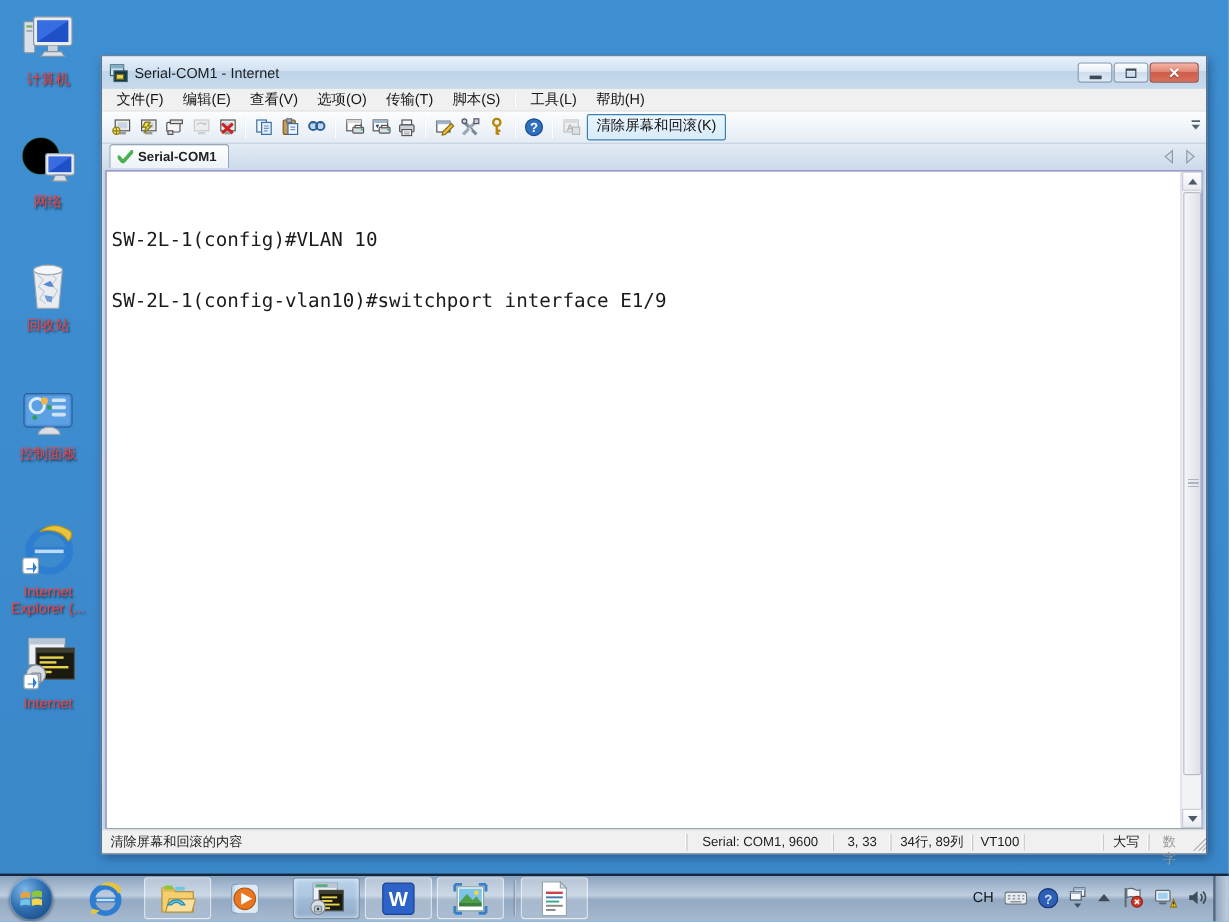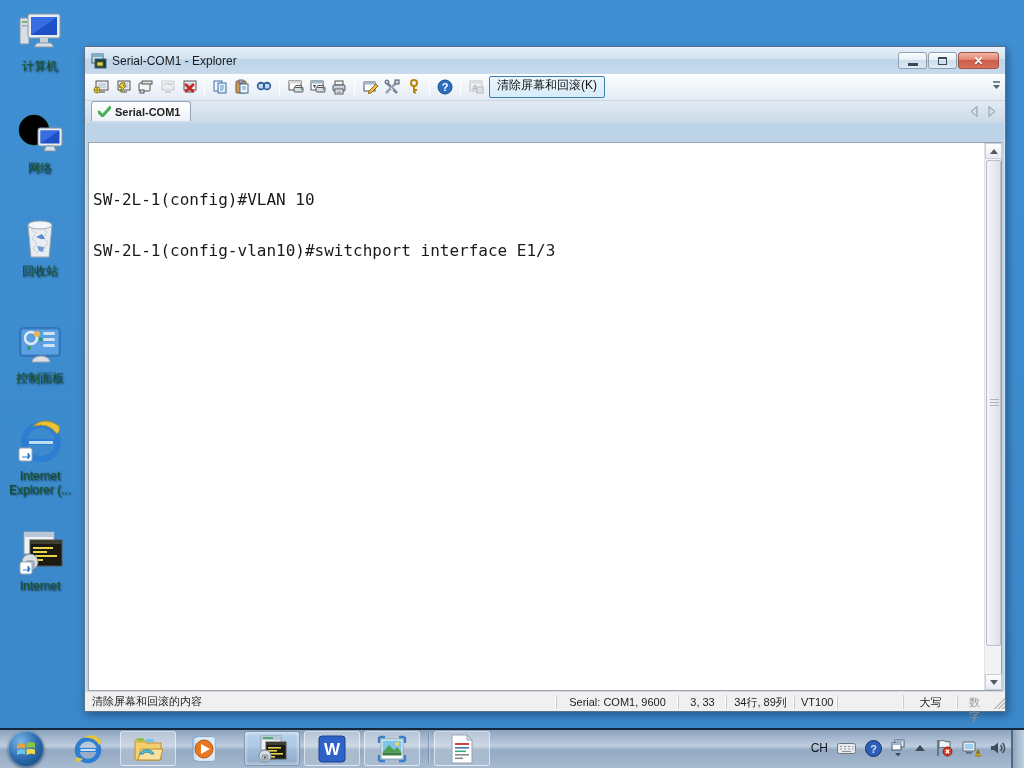--- a/index.html
+++ b/index.html
@@ -3,21 +3,21 @@
 <meta charset="utf-8">
 <style>
   * { margin:0; padding:0; box-sizing:border-box; }
   html,body { width:1024px; height:768px; overflow:hidden;
     font-family:"Liberation Sans", sans-serif; }
   body { position:relative; background:linear-gradient(180deg,#3F90D3 0%,#3A87C9 100%); }
 
   
   .desk-icon { position:absolute; left:3px; width:74px; text-align:center; cursor:pointer; }
   .desk-icon .ic { height:48px; display:flex; align-items:flex-end; justify-content:center; }
-  .desk-icon .lbl { margin-top:3px; font-size:12px; color:#14532d; text-shadow:1px 1px 2px rgba(0,0,0,.75); line-height:14px; }
+  .desk-icon .lbl { margin-top:3px; font-size:12px; color:#ef4444; text-shadow:1px 1px 2px rgba(0,0,0,.75); line-height:14px; }
 
   
   .win { position:absolute; left:84px; top:46px; width:922px; height:666px;
     background:#BDD3E8; border:1px solid #5B7288; box-shadow:0 0 0 1px rgba(255,255,255,.35) inset, 2px 3px 8px rgba(0,0,30,.35); }
   .titlebar { height:27px; background:linear-gradient(180deg,#E6F0FA 0%,#D2E2F2 45%,#BED4E9 46%,#C8DAEC 100%);
     display:flex; align-items:center; padding:0 6px; }
   .titlebar .ttl { font-size:12px; color:#1c1c1c; margin-left:5px; flex:1; }
   .winbtns { display:flex; gap:1px; }
   .wbtn { width:29px; height:17px; border:1px solid #8DA0B4; border-radius:3px;
     background:linear-gradient(180deg,#FDFEFF 0%,#E6EEF6 45%,#CDDCEB 50%,#DFEAF4 100%);
@@ -60,21 +60,21 @@
   .sb-thumb { position:absolute; left:1px; width:15px; top:17px; height:486px; border:1px solid #B8BEC8; border-radius:2px;
     background:linear-gradient(90deg,#F4F5F7,#DDE1E7); cursor:grab; }
   .sb-grip { position:absolute; left:3px; top:50%; margin-top:-4px; width:9px; height:8px;
     background:repeating-linear-gradient(180deg,#AEB4BE 0 1px,transparent 1px 3px); }
 
   .statusbar { position:absolute; left:0; right:0; bottom:0; height:20px; background:#F0F0F0;
     border-top:1px solid #D9D9D9; display:flex; align-items:center; font-size:11px; color:#1d1d1d; }
   .st-hint { flex:1; padding-left:7px; }
   .st-cell { border-left:1px solid #C9C9C9; box-shadow:-1px 0 0 #fff; height:14px; line-height:14px; padding:0 6px; text-align:center; }
   .st-serial { width:122px;margin-left:23px; } .st-cursor { width:48px; } .st-size { width:68px; } .st-vt { width:43px; }
-  .st-blank { width:66px; } .st-caps { width:54px; } .st-num { width:34px; color:#9a9a9a; }
+  .st-blank { width:66px; } .st-caps { width:38px; } .st-num { width:34px; color:#9a9a9a; }
   .size-grip { width:14px; height:14px; background:
       linear-gradient(135deg, transparent 60%, #BBB 60% 66%, transparent 66% 74%, #BBB 74% 80%, transparent 80% 88%, #BBB 88% 94%, transparent 94%); }
 
   
   .taskbar { position:absolute; left:0; right:0; bottom:0; height:40px;
     background:linear-gradient(180deg,#16283C 0%,#16283C 5%,#8CA4BF 6%,#BECDDF 45%,#93A9C2 55%,#A7BAD0 100%); display:flex; align-items:center; }
   .start-orb { position:absolute; left:8px; top:3px; width:36px; height:36px; border-radius:50%; cursor:pointer;
     background:radial-gradient(circle at 35% 30%, #7FB8E8 0%, #2F6FB2 45%, #123E6E 100%);
     box-shadow:0 1px 3px rgba(0,0,0,.5), 0 0 0 1px rgba(255,255,255,.25) inset;
     display:flex; align-items:center; justify-content:center; }
@@ -150,21 +150,21 @@
       <rect x="27" y="18" width="12" height="3" rx="1.5" fill="#CFE2F2"></rect>
       <rect x="27" y="24" width="12" height="3" rx="1.5" fill="#CFE2F2"></rect>
       <circle cx="25" cy="19.5" r="2" fill="#2E9E5B"></circle>
         <circle cx="13" cy="28" r="2" fill="#2E9E5B"></circle>
       <path d="M16 42 A9 6 0 0 1 34 42 Z" fill="#D9DFE5" stroke="#97A3AE"></path>
     </svg>
   </div>
   <div class="lbl">控制面板</div>
 </div>
 
-<div class="desk-icon" style="top:418px">
+<div class="desk-icon" style="top:435px">
   <div class="ic">
     <svg width="50" height="50" viewBox="0 0 50 50">
       <circle cx="26" cy="26" r="17" fill="none" stroke="#2D7DD2" stroke-width="6"></circle>
       <rect x="12" y="23" width="28" height="6" fill="#2D7DD2"></rect>
       <rect x="14" y="25" width="24" height="3" fill="#BBDCF5"></rect>
       <path d="M44 10 Q30 0 18 10 Q34 6 42 18 Q46 14 44 10Z" fill="#E8C43A" stroke="#B6921F"></path>
       <path d="M8 38 Q4 46 10 44 Q14 43 16 40 Q11 40 8 38Z" fill="#E8C43A"></path>
       <rect x="4" y="32" width="13" height="13" rx="2" fill="#fff" stroke="#9AA6B2"></rect>
       <path d="M7 41 L13 41 L13 37 L15 40 L13 43 L13 41" fill="#2D7DD2" stroke="#2D7DD2"></path>
     </svg>
@@ -194,34 +194,45 @@
 
 <div class="win">
 
   <div class="titlebar">
     <svg width="16" height="16" viewBox="0 0 16 16">
       <rect x="1" y="1" width="11" height="9" fill="#CFE0EC" stroke="#44606F"></rect>
       <rect x="1" y="1" width="11" height="3" fill="#7FB0C4"></rect>
       <rect x="4" y="6" width="11" height="9" fill="#0E3A46" stroke="#44606F"></rect>
       <rect x="6" y="9" width="6" height="4" fill="#E8D44C" stroke="#6E6420"></rect>
     </svg>
-    <span class="ttl">Serial-COM1 - Explorer</span>
+    <span class="ttl">Serial-COM1 - Internet</span>
     <div class="winbtns">
       <div class="wbtn">
           <div class="glyph-min"></div>
         </div>
       <div class="wbtn">
           <div class="glyph-max"></div>
         </div>
       <div class="wbtn close">
           <span class="glyph-x">✕</span>
         </div>
     </div>
   </div>
 
+  <div class="menubar">
+    <span class="menu-item">文件(F)</span>
+    <span class="menu-item">编辑(E)</span>
+    <span class="menu-item">查看(V)</span>
+    <span class="menu-item">选项(O)</span>
+    <span class="menu-item">传输(T)</span>
+    <span class="menu-item">脚本(S)</span>
+    <span class="menu-div"></span>
+    <span class="menu-item">工具(L)</span>
+    <span class="menu-item">帮助(H)</span>
+  </div>
 
   <div class="toolbar">
     <div class="tbtn">
       <svg width="17" height="16" viewBox="0 0 17 16">
         <rect x="3" y="2" width="12" height="9" fill="#EDEDED" stroke="#555"></rect>
           <rect x="5" y="4" width="8" height="5" fill="#C8D4E0"></rect>
         <rect x="6" y="12" width="6" height="2" fill="#999"></rect>
         <circle cx="4" cy="11" r="3" fill="#F2E14C" stroke="#8F7E1E"></circle>
           <path d="M4 8 L4 14 M1 11 L7 11" stroke="#8F7E1E"></path>
       </svg>
@@ -372,21 +383,21 @@
       </svg>
       <svg width="10" height="13" viewBox="0 0 10 13">
         <path d="M2 1.5 L8 6.5 L2 11.5 Z" fill="#D6DEE7" stroke="#8C99A7"></path>
       </svg>
     </div>
   </div>
 
   <div class="client">
     <div class="term">
       <div>SW-2L-1(config)#VLAN 10</div>
-      <div>SW-2L-1(config-vlan10)#switchport interface E1/3</div>
+      <div>SW-2L-1(config-vlan10)#switchport interface E1/9</div>
     </div>
     <div class="scrollbar">
       <div class="sb-btn sb-up">
         <svg width="8" height="5" viewBox="0 0 8 5">
             <path d="M0 5 L4 0 L8 5 Z" fill="#4E5A66"></path>
           </svg>
       </div>
       <div class="sb-thumb">
         <div class="sb-grip"></div>
       </div>

